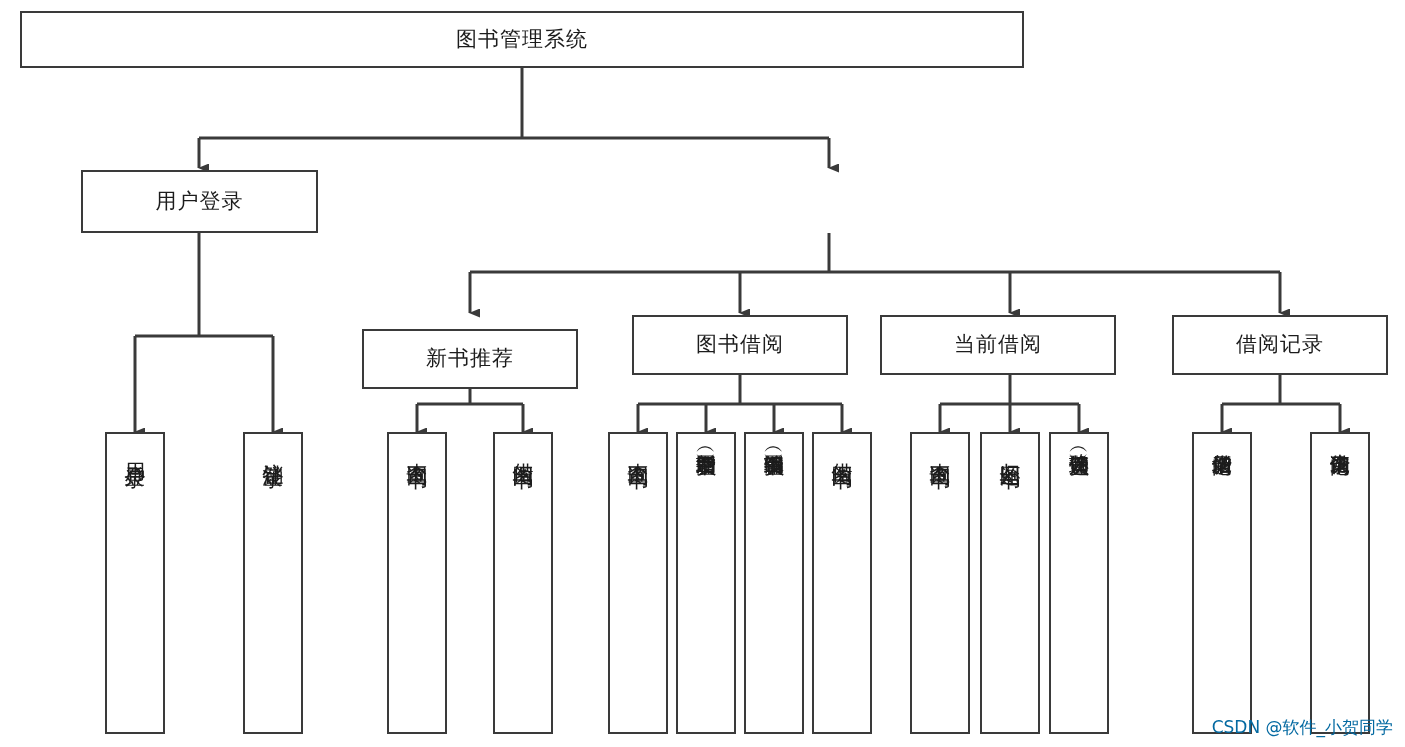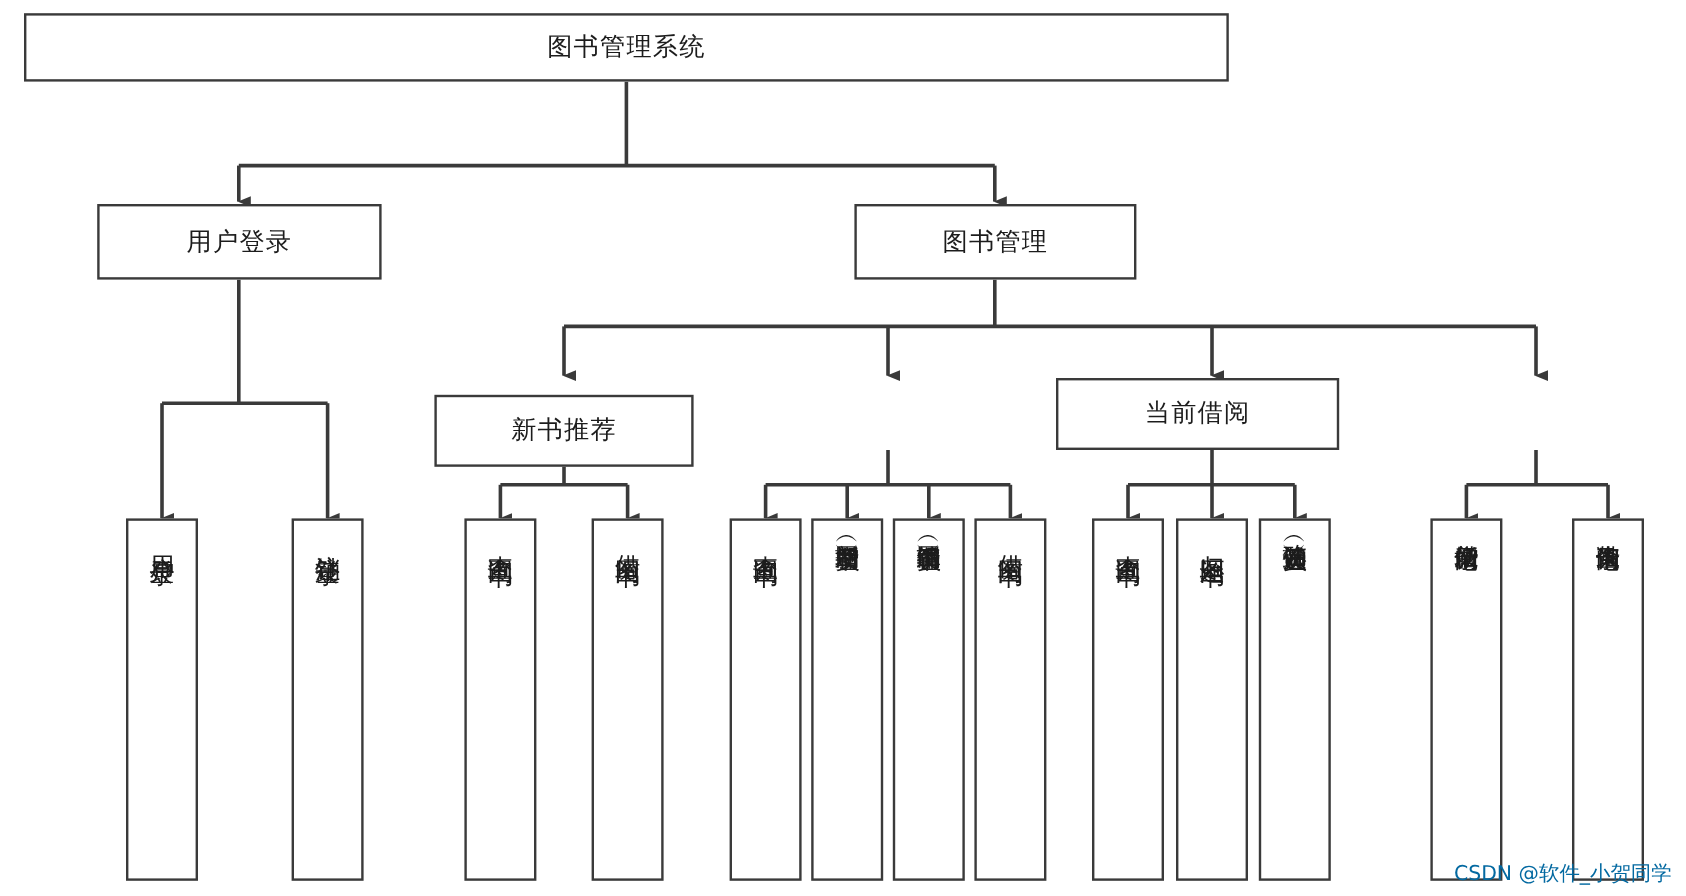--- a/index.html
+++ b/index.html
@@ -131,30 +131,33 @@
     </g>
   </svg>
 
   <div class="node horizontal" style="left:20px; top:11px; width:1004px; height:57px;">
     <span class="label">图书管理系统</span>
   </div>
 
   <div class="node horizontal" style="left:81px; top:170px; width:237px; height:63px;">
     <span class="label">用户登录</span>
   </div>
-  <div class="node horizontal" style="left:712px; top:170px; width:235px; height:63px;">
-    <span class="label">图书管理</span>
-  </div>
 
   <div class="node horizontal" style="left:362px; top:315px; width:216px; height:60px;margin-top:14px;">
     <span class="label">新书推荐</span>
   </div>
+  <div class="node horizontal" style="left:632px; top:315px; width:216px; height:60px;">
+    <span class="label">图书借阅</span>
+  </div>
   <div class="node horizontal" style="left:880px; top:315px; width:236px; height:60px;">
     <span class="label">当前借阅</span>
   </div>
+  <div class="node horizontal" style="left:1172px; top:315px; width:216px; height:60px;">
+    <span class="label">借阅记录</span>
+  </div>
 
   <div class="node vertical" style="left:105px; top:432px; width:60px; height:302px;">
     <span class="label">用户登录</span>
   </div>
   <div class="node vertical" style="left:243px; top:432px; width:60px; height:302px;">
     <span class="label">注销登录</span>
   </div>
 
   <div class="node vertical" style="left:387px; top:432px; width:60px; height:302px;">
     <span class="label">查询图书</span>

